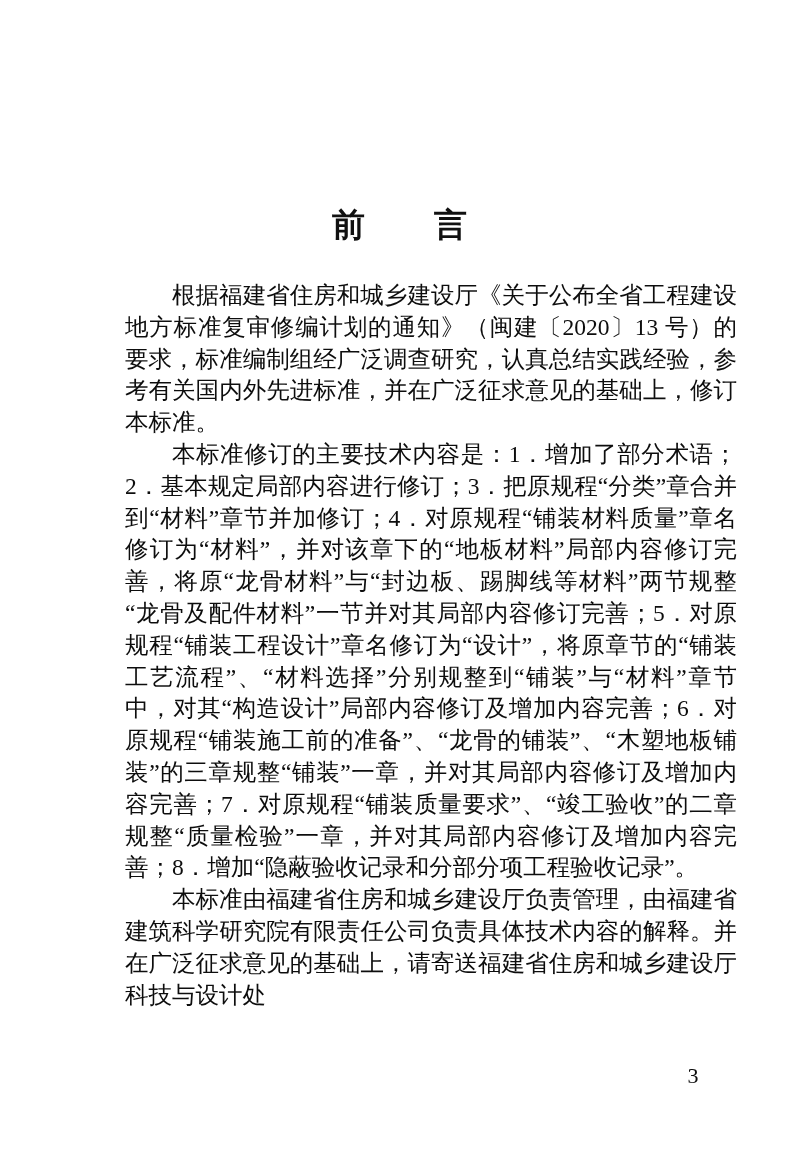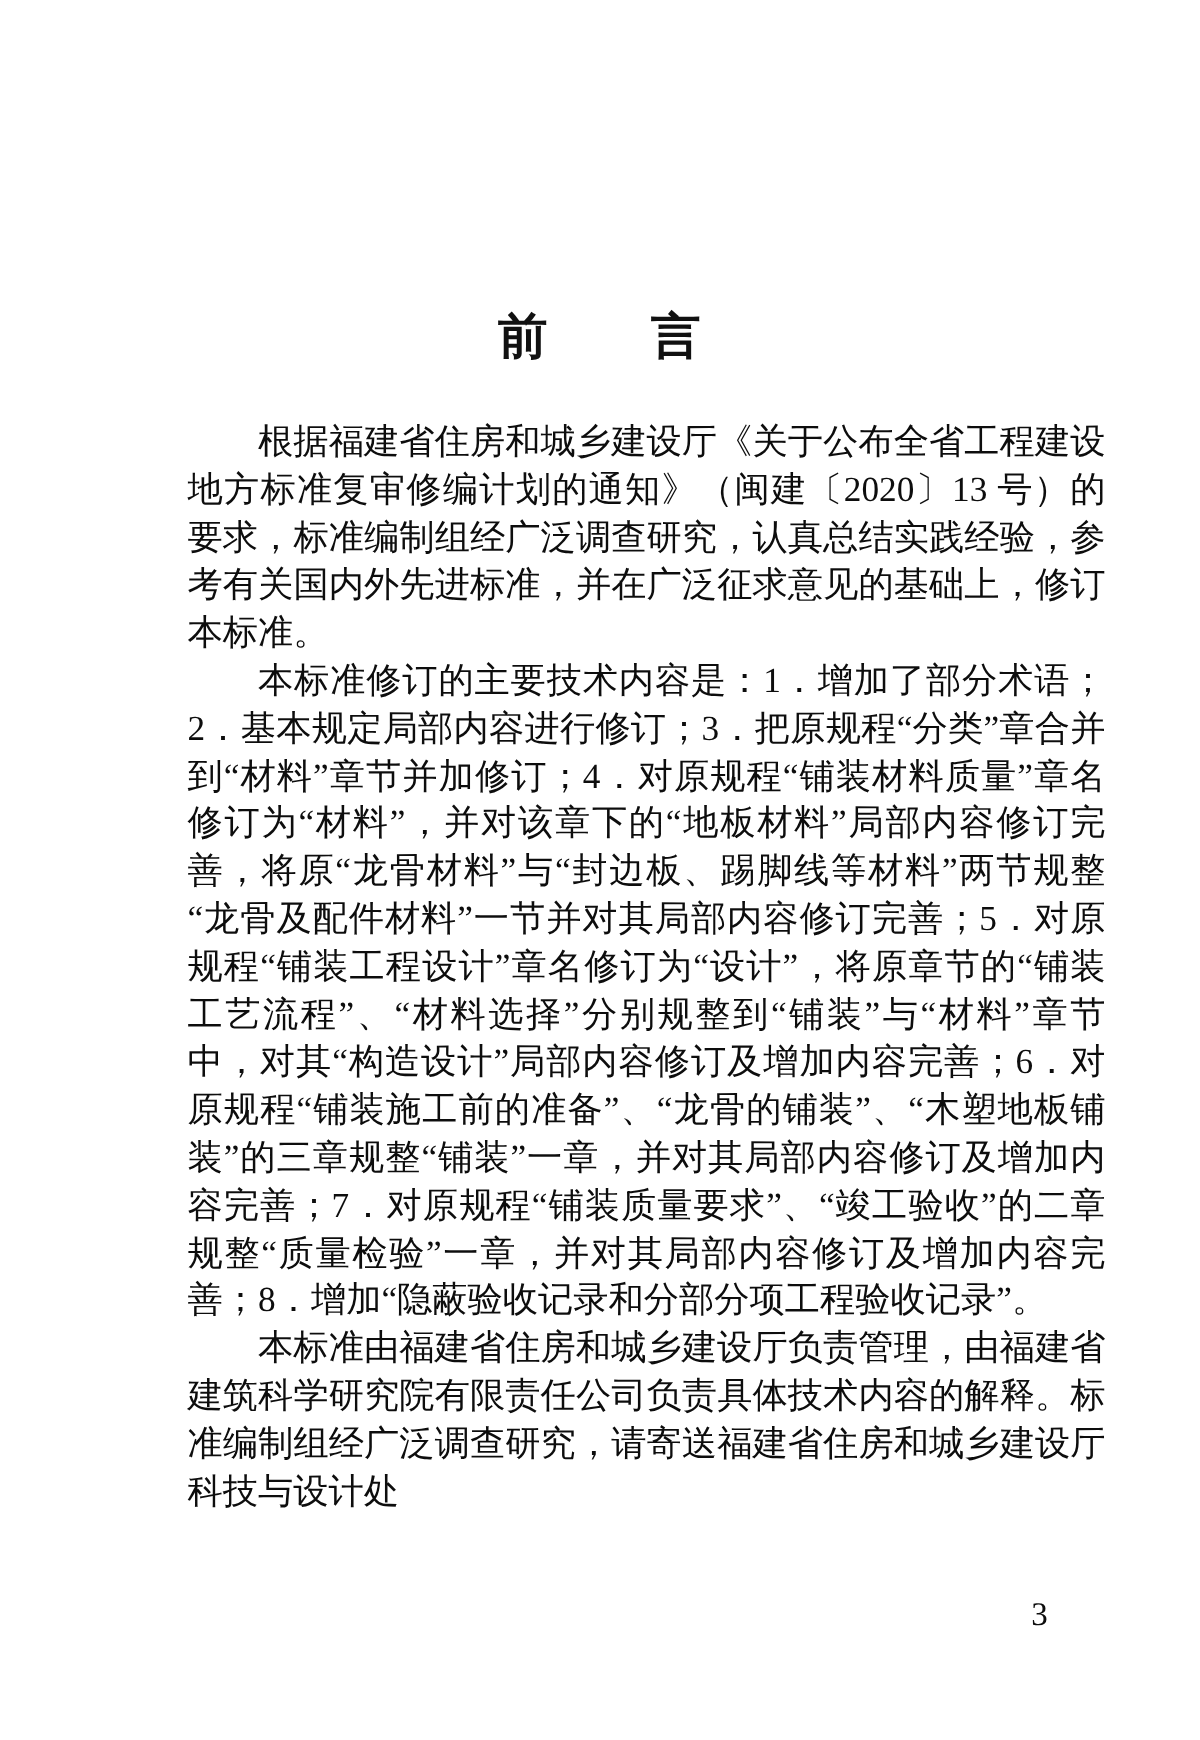--- a/index.html
+++ b/index.html
@@ -83,21 +83,21 @@
 
   <div class="doc-title">前　　言</div>
 
   <div class="body-block">
 
     <p class="para indent">根据福建省住房和城乡建设厅《关于公布全省工程建设地方标准复审修编计划的通知》（闽建〔2020〕13 号）的要求，标准编制组经广泛调查研究，认真总结实践经验，参考有关国内外先进标准，并在广泛征求意见的基础上，修订本标准。</p>
 
 
     <p class="para indent">本标准修订的主要技术内容是：1．增加了部分术语；2．基本规定局部内容进行修订；3．把原规程“分类”章合并到“材料”章节并加修订；4．对原规程“铺装材料质量”章名修订为“材料”，并对该章下的“地板材料”局部内容修订完善，将原“龙骨材料”与“封边板、踢脚线等材料”两节规整“龙骨及配件材料”一节并对其局部内容修订完善；5．对原规程“铺装工程设计”章名修订为“设计”，将原章节的“铺装工艺流程”、“材料选择”分别规整到“铺装”与“材料”章节中，对其“构造设计”局部内容修订及增加内容完善；6．对原规程“铺装施工前的准备”、“龙骨的铺装”、“木塑地板铺装”的三章规整“铺装”一章，并对其局部内容修订及增加内容完善；7．对原规程“铺装质量要求”、“竣工验收”的二章规整“质量检验”一章，并对其局部内容修订及增加内容完善；8．增加“隐蔽验收记录和分部分项工程验收记录”。</p>
 
-    <p class="para indent">本标准由福建省住房和城乡建设厅负责管理，由福建省建筑科学研究院有限责任公司负责具体技术内容的解释。标准编制组经广泛调查研究，请寄送福建省住房和城乡建设厅科技与设计处</p>
+    <p class="para indent">本标准由福建省住房和城乡建设厅负责管理，由福建省建筑科学研究院有限责任公司负责具体技术内容的解释。并在广泛征求意见的基础上，请寄送福建省住房和城乡建设厅科技与设计处</p>
 
   </div>
 
   <div class="page-number">
     <span class="num">3</span>
   </div>
 
 </div>
 
 </body></html>

